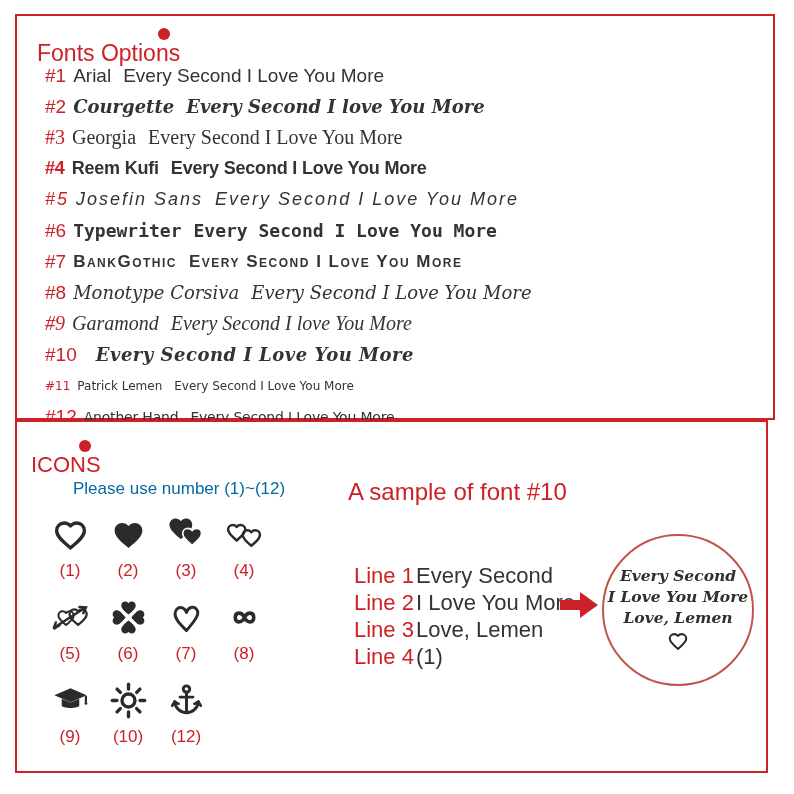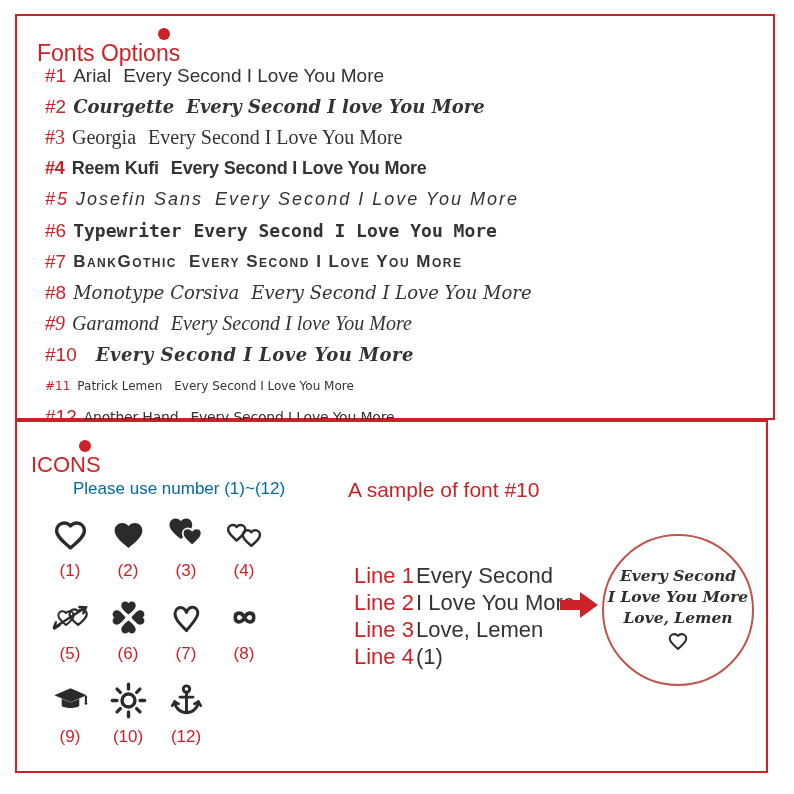--- a/index.html
+++ b/index.html
@@ -35,21 +35,21 @@
   .f11{font-family:"DejaVu Sans",sans-serif;font-size:12px;}
   .f12{font-family:"DejaVu Sans",sans-serif;font-size:14px;letter-spacing:-0.2px;text-align:right;}
   .f2 .fnum,.f6 .fnum,.f7 .fnum,.f8 .fnum,.f10 .fnum,.f12 .fnum{font-family:"Liberation Sans",sans-serif;font-weight:normal;font-style:normal;font-size:19px;letter-spacing:0;}
 
   .icons-note{position:absolute;left:56px;top:48px;color:#0369a1;font-size:17px;line-height:22px;margin-top:8px;}
   .icon-grid{position:absolute;left:24px;top:94px;display:grid;grid-template-columns:repeat(4,58px);row-gap:18px;}
   .icon-cell{display:flex;flex-direction:column;align-items:center;}
   .icon-cell svg{width:37px;height:37px;color:#2b2b2b;}
   .icon-num{color:#cc2127;font-size:17px;margin-top:4px;}
 
-  .sample-title{position:absolute;left:44px;top:56px;color:#cc2127;font-size:21px;}
+  .sample-title{position:absolute;left:44px;top:56px;color:#cc2127;font-size:24px;}
   .sample-lines{position:absolute;left:50px;top:140px;font-size:22px;}
   .sline{height:27px;display:flex;align-items:center;}
   .sline-label{color:#cc2127;width:62px;flex:0 0 auto;}
   .sline-value{color:#333333;}
   .arrow-wrap{position:absolute;left:256px;top:168px;width:40px;height:30px;color:#cc2127;}
   .arrow-wrap svg{width:40px;height:30px;}
 
   .preview-circle{
     position:absolute;left:298px;top:112px;width:152px;height:152px;border-radius:50%;
     border:2px solid #c0544a;box-sizing:border-box;

